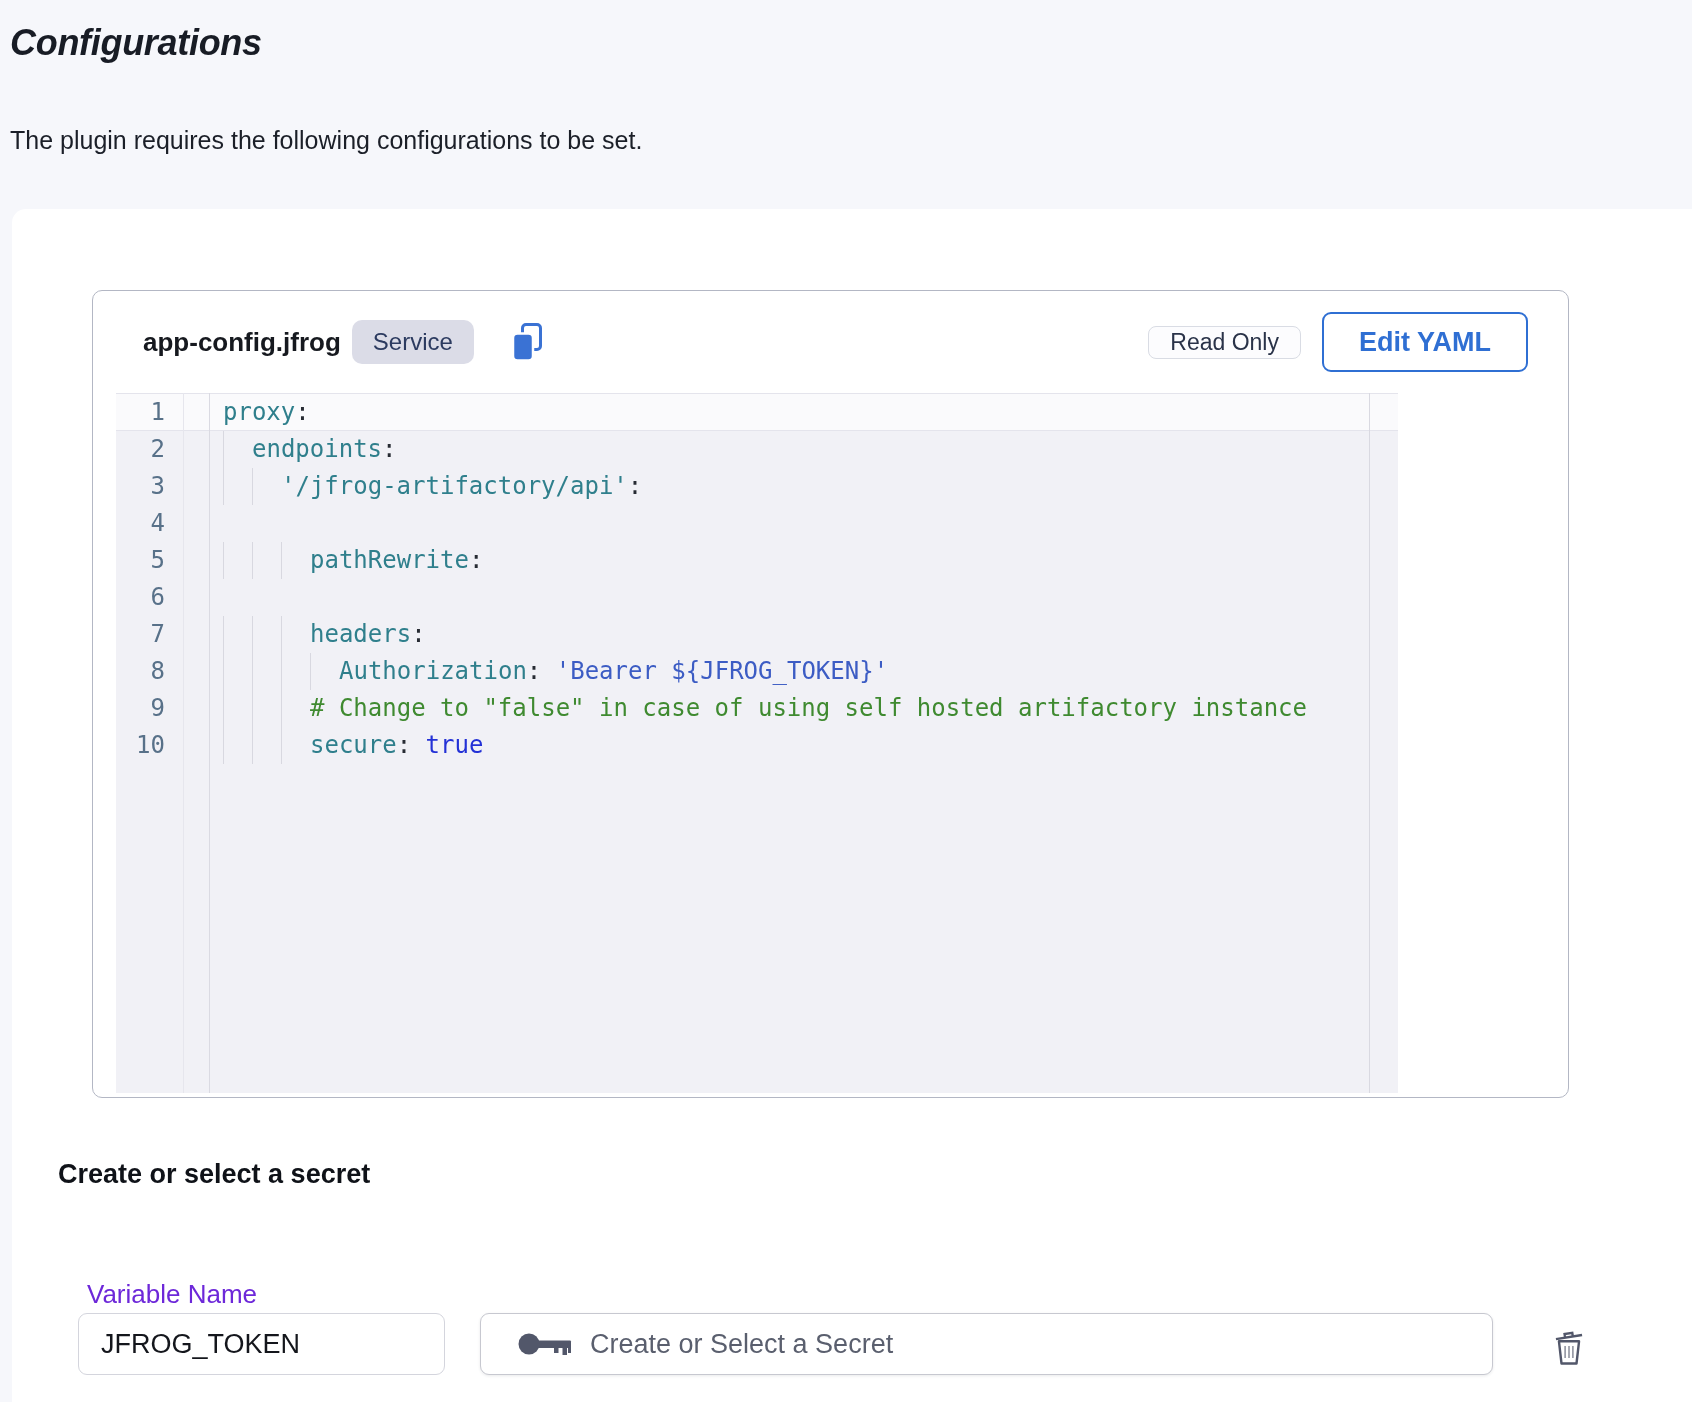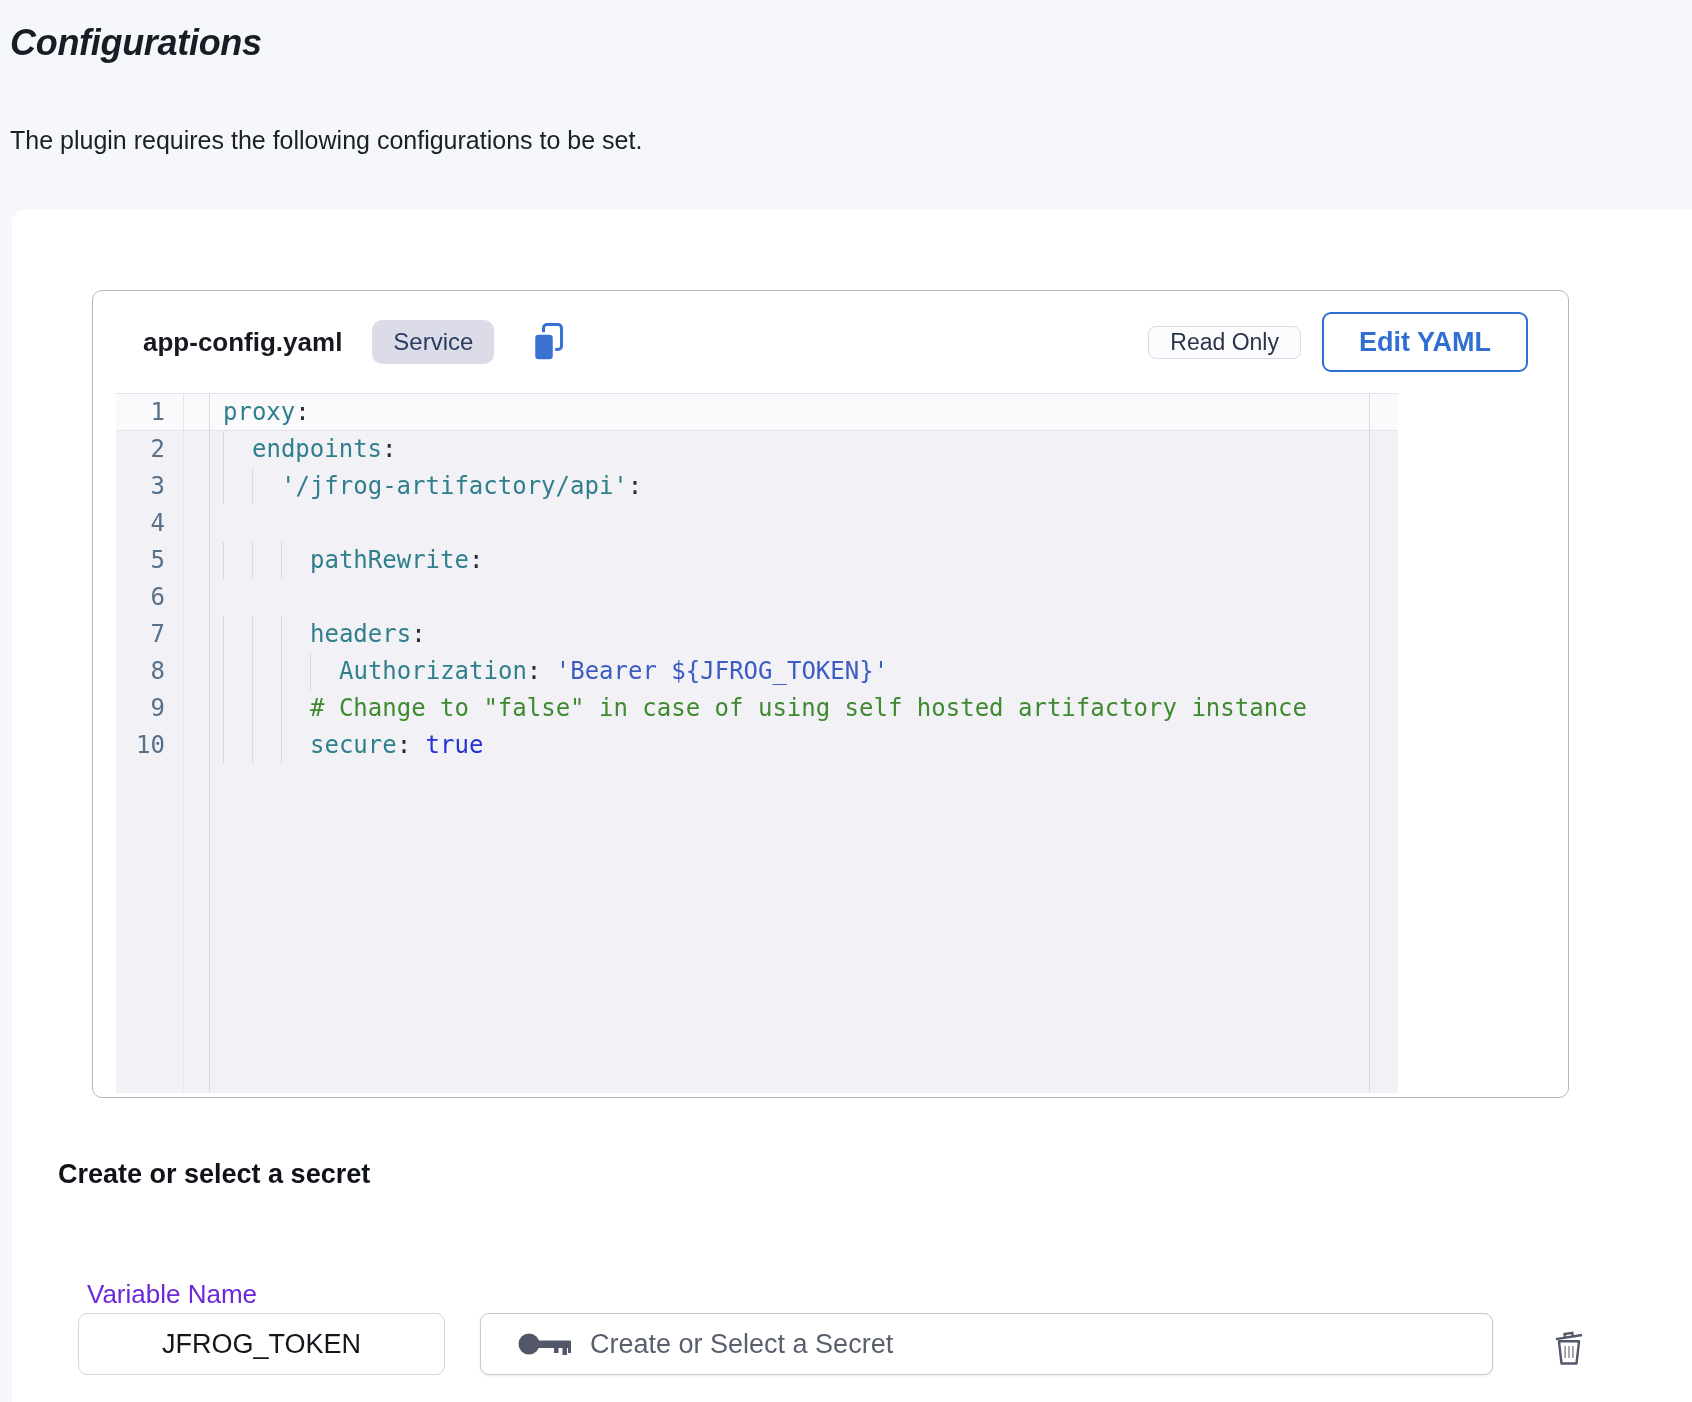--- a/index.html
+++ b/index.html
@@ -31,21 +31,21 @@
   .yaml-card {
     position:absolute; left:80px; top:81px; width:1477px; height:808px;
     background:#ffffff; border:1.5px solid #b3b7c4; border-radius:10px;
   }
   .card-header {
     height:102px; display:flex; align-items:center;
     padding:0 40px 0 50px;
   }
   .file-name { font-size:26px; font-weight:700; color:#16191f; }
   .kind-badge {
-    margin-left:30px; height:44px; display:flex; align-items:center;
+    margin-left:11px; height:44px; display:flex; align-items:center;
     padding:0 21px; border-radius:10px;
     background:var(--badge-bg,#dbdce7); color:var(--badge-text,#2c3b60);
     font-size:24px;
   }
   .copy-btn {
     margin-left:34px; width:40px; height:46px; display:flex; align-items:center; justify-content:center;
     cursor:pointer; background:none; border:none; padding:0;
   }
   .header-spacer { flex:1; }
   .readonly-pill {
@@ -92,21 +92,21 @@
     font-size:27px; font-weight:700; color:#0f1218;
   }
   .variable-name-label {
     position:absolute; left:75px; top:1070px;
     font-size:26px; color:#6d28d9;
   }
   .variable-name-input {
     position:absolute; left:66px; top:1104px; width:367px; height:62px;
     border:1px solid #d4d5dd; border-radius:9px; background:#ffffff;
     padding:0 22px; font-size:27px; color:#14161c;
-    font-family:"Liberation Sans", sans-serif; outline:none;text-align:center;
+    font-family:"Liberation Sans", sans-serif; outline:none;
   }
   .secret-select {
     position:absolute; left:468px; top:1104px; width:1013px; height:62px;
     border:1px solid #c7c8d0; border-radius:9px; background:#ffffff;
     box-shadow:0 1px 3px rgba(40,45,60,0.10);
     display:flex; align-items:center; padding-left:36px; gap:17px;
     cursor:pointer;
   }
   .secret-placeholder { font-size:27px; color:#5a5f6e; }
   .delete-btn {
@@ -119,21 +119,21 @@
 <body>
 
 <div class="page-title">Configurations</div>
 <div class="page-subtitle">The plugin requires the following configurations to be set.</div>
 
 <div class="content-panel">
 
   <div class="yaml-card">
 
     <div class="card-header">
-      <span class="file-name">app-config.yaml</span>
+      <span class="file-name">app-config.jfrog</span>
       <span class="kind-badge">Service</span>
       <button class="copy-btn" title="">
         <svg width="33" height="42" viewBox="0 0 33 42">
           <rect x="11.5" y="3.5" width="18" height="25" rx="3.5" fill="none" stroke="var(--icon-blue,#3a72d4)" stroke-width="3"></rect>
           <rect x="2" y="12.5" width="20" height="27" rx="4.5" fill="var(--icon-blue,#3a72d4)" stroke="#ffffff" stroke-width="2.5"></rect>
         </svg>
       </button>
       <span class="header-spacer"></span>
       <span class="readonly-pill">Read Only</span>
       <button class="edit-yaml-btn">Edit YAML</button>

